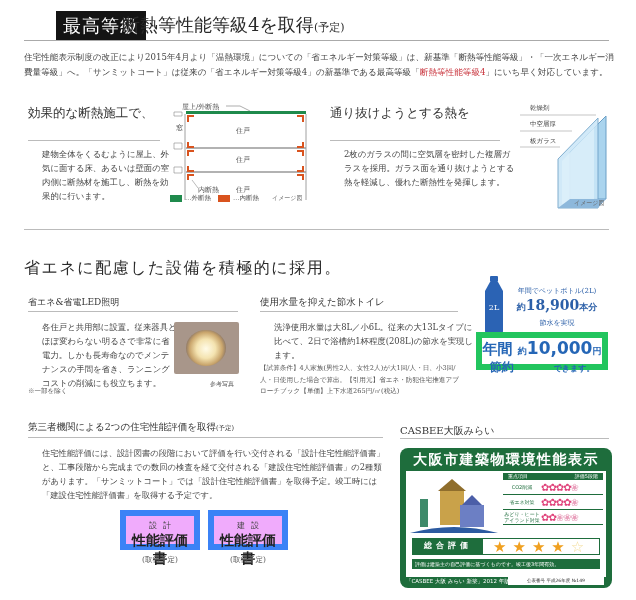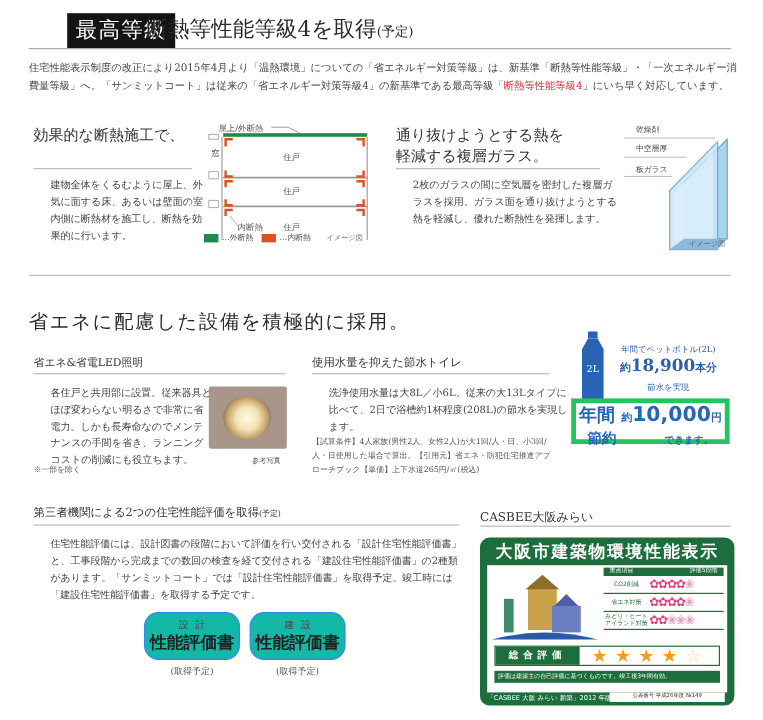--- a/index.html
+++ b/index.html
@@ -35,28 +35,28 @@
 
   .led-photo { left: 174px; top: 322px; width: 65px; height: 52px; background: #a8968a; border-radius: 2px; overflow: hidden; }
   .led-photo .ring { position:absolute; left: 12px; top: 8px; width: 40px; height: 36px; border-radius: 50%;
     background: radial-gradient(circle at 50% 52%, #fffbe8 0%, #f4e3b0 35%, #c9a56c 60%, #8a7565 75%, #b9a89c 100%); }
 
   .bottle { left: 483px; top: 276px; width: 22px; height: 58px; }
   .water-t1 { left: 512px; top: 286px; width: 90px; text-align: center; font-size: 7px; color: #2b5fa8; }
   .water-t2 { left: 512px; top: 297px; width: 90px; text-align: center; font-size: 14px; color: #2b5fa8; font-weight: bold; white-space: nowrap; }
   .water-t2 .sm { font-size: 9px; }
   .water-t3 { left: 512px; top: 318px; width: 90px; text-align: center; font-size: 7px; color: #2b5fa8; }
-  .save-box { left: 476px; top: 332px; width: 132px; height: 38px; border: 4px solid #22c55e; text-align: center;
+  .save-box { left: 476px; top: 332px; width: 132px; height: 38px; border: 6px solid #22c55e; text-align: center;
     color: #2566b6; font-family: "DejaVu Sans", "Liberation Sans", sans-serif; font-weight: bold; }
   .save-box .l1 { font-size: 15px; line-height: 18px; margin-top: 1px; white-space: nowrap; }
   .save-box .l1 .sm { font-size: 9px; }
   .save-box .l2 { font-size: 12px; line-height: 15px; white-space: nowrap; }
   .save-box .l2 .sm { font-size: 8px; padding-left: 40px; }
 
-  .eval-card { width: 80px; height: 40px; border: 1px solid #3b82f6; border-radius: 12px; text-align: center; background: #14b8a6; }
+  .eval-card { width: 80px; height: 40px; border: 6px solid #3b82f6; border-radius: 0; text-align: center; background: #f0abfc; }
   .eval-card .top { font-size: 8px; color: #444; margin-top: 4px; letter-spacing: 6px; padding-left: 6px; }
   .eval-card .main { font-family: "DejaVu Sans", "Liberation Sans", sans-serif; font-weight: bold; font-size: 14px; color: #222; margin-top: 1px; }
   .eval-note { width: 80px; text-align: center; font-size: 7.5px; color: #555; }
 
   
   .cb-title { left: 400px; top: 424px; font-size: 10px; color: #333; }
   .cb-rule { left: 400px; top: 438px; width: 209px; height: 1px; background: #bbb; }
   .cb-panel { left: 400px; top: 448px; width: 212px; height: 140px; background: #1e6d3c; border-radius: 8px; }
   .cb-head { position:absolute; left: 0; top: 3px; width: 100%; text-align: center; color: #fff;
     font-family: "DejaVu Sans", "Liberation Sans", sans-serif; font-weight: bold; font-size: 14px; letter-spacing: 1.5px; }
@@ -128,21 +128,20 @@
 <div class="abs legend">
   <span class="sw" style="background:#1f8a4c"></span>
   <span>…外断熱</span>
   <span class="sw" style="background:#d9531e;margin-left:4px"></span>
   <span>…内断熱</span>
   <span class="img-note" style="margin-left:10px">イメージ図</span>
 </div>
 
 <div class="abs sec-h" style="left:330px;top:104px;width:180px;">
   <div>通り抜けようとする熱を</div>
-  <div>軽減する複層ガラス。</div>
 </div>
 <div class="abs rule" style="left:330px;top:140px;width:170px;"></div>
 <div class="abs body-t" style="left:330px;top:147px;width:172px;">2枚のガラスの間に空気層を密封した複層ガラスを採用。ガラス面を通り抜けようとする熱を軽減し、優れた断熱性を発揮します。</div>
 
 <div class="abs" style="left:530px;top:104px;font-size:6.5px;color:#444;">乾燥剤</div>
 <div class="abs" style="left:530px;top:120px;font-size:6.5px;color:#444;">中空層厚</div>
 <div class="abs" style="left:530px;top:137px;font-size:6.5px;color:#444;">板ガラス</div>
 <svg class="abs glass" viewBox="0 0 95 110">
   <line x1="0" y1="11" x2="76" y2="11" stroke="#888" stroke-width="0.5"></line>
   <line x1="0" y1="27" x2="52" y2="27" stroke="#888" stroke-width="0.5"></line>

